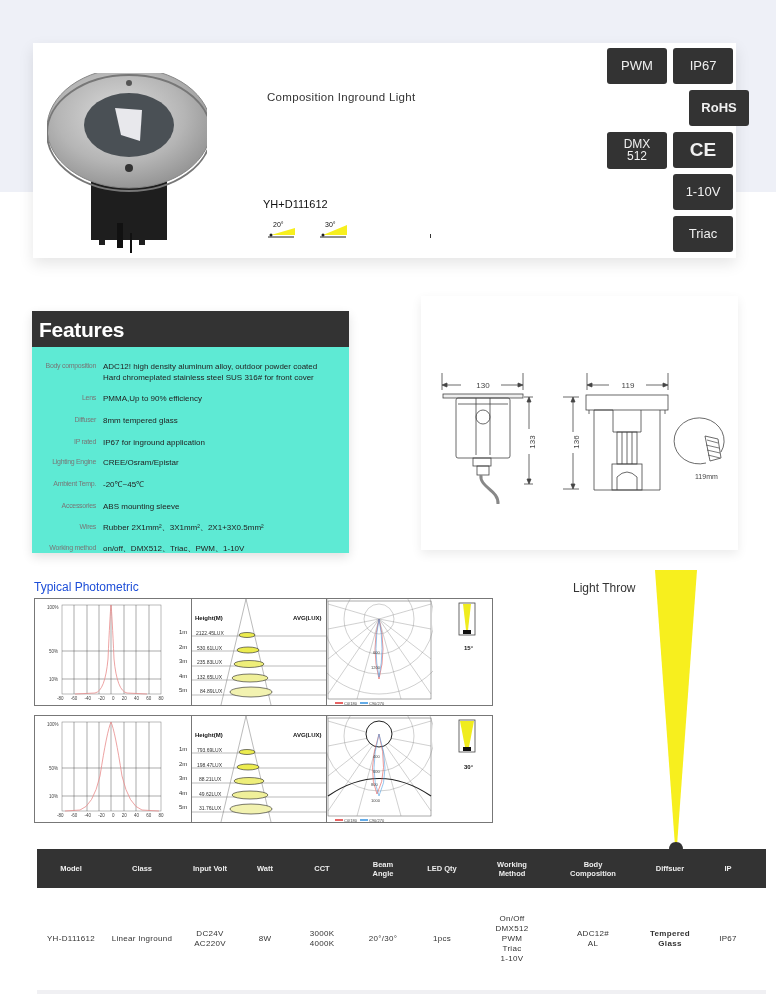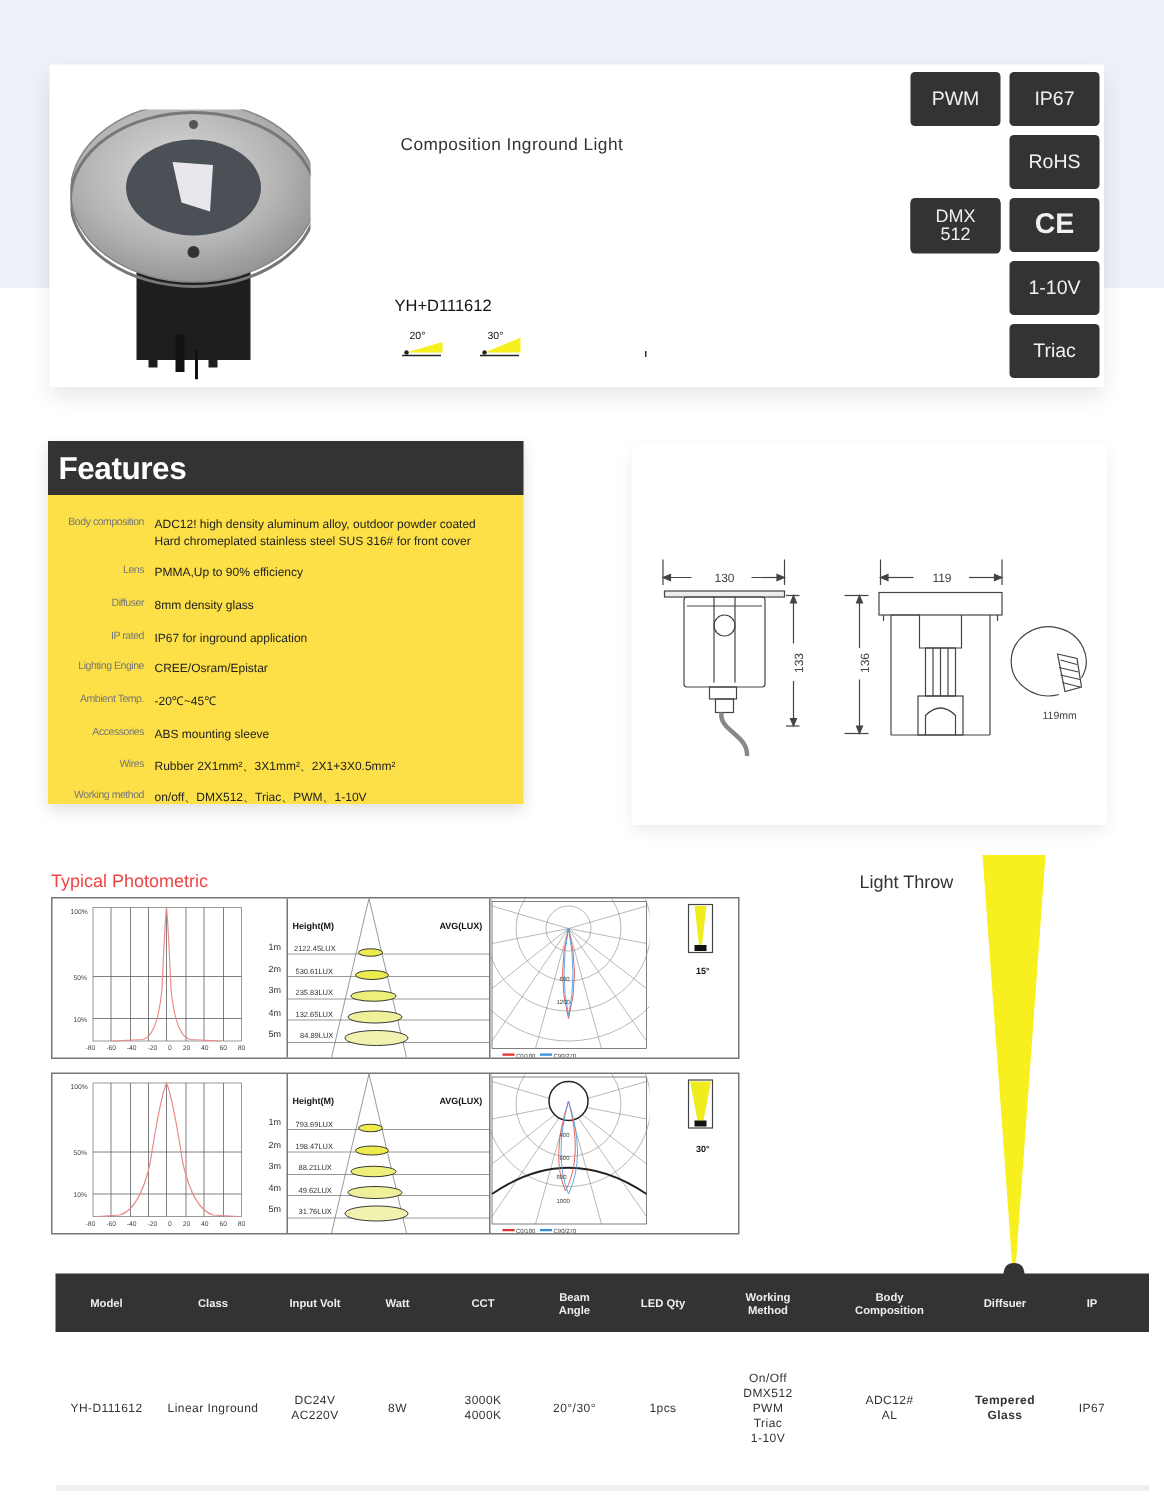--- a/index.html
+++ b/index.html
@@ -40,22 +40,22 @@
       position: absolute; width: 60px; height: 36px; background: #333;
       color: #f0f0f0; border-radius: 3px;
       display: flex; align-items: center; justify-content: center;
       text-align: center; font-size: 13px; line-height: 12px;
       font-family: "Liberation Sans", sans-serif;
     }
     .badge.two-line { font-size: 12px; }
 
     
     .features {
-      position: absolute; left: 32px; top: 294px; width: 317px; height: 242px;
-      background: #fde047; box-shadow: 0 4px 10px rgba(0,0,0,0.12);
+      position: absolute; left: 32px; top: 311px; width: 317px; height: 242px;
+      background: #5eead4; box-shadow: 0 4px 10px rgba(0,0,0,0.12);
     }
     .features-head {
       height: 36px; background: #333; color: #fff;
       font-size: 21px; font-weight: bold; padding: 7px 0 0 7px;
       letter-spacing: -0.3px;
     }
     .feat-row { position: absolute; left: 0; width: 317px; font-size: 8px; }
     .feat-row .k {
       position: absolute; right: 253px; color: #777; font-size: 7px;
       white-space: nowrap; letter-spacing: -0.3px; top: 1px;
@@ -68,21 +68,21 @@
       background: #fff; box-shadow: 0 4px 10px rgba(0,0,0,0.08);
     }
     .dimension-head {
       height: 36px; background: #f1f2f8; color: #333;
       font-size: 21px; font-weight: bold; padding: 5px 0 0 7px;
       letter-spacing: -0.5px;
     }
     .dim-svg { position: absolute; left: 0; top: 36px; }
 
     
-    .photo-title { position: absolute; left: 34px; top: 580px; font-size: 12px; color: #ef4444; }
+    .photo-title { position: absolute; left: 34px; top: 580px; font-size: 12px; color: #1d4ed8; }
     .photo-panel {
       position: absolute; left: 34px; width: 459px; height: 108px;
       border: 1px solid #777; background: #fff;
     }
     .photo-panel .sep { position: absolute; top: 0; width: 1px; height: 106px; background: #777; }
     .lux-label { position: absolute; font-size: 5px; color: #333; }
     .hlabel { position: absolute; font-size: 6px; font-weight: bold; color: #111; }
     .mlabel { position: absolute; font-size: 6px; color: #333; }
     .angle-label { position: absolute; font-size: 6px; font-weight: bold; color: #111; }
 
@@ -147,21 +147,21 @@
       <line x1="1" y1="16" x2="27" y2="16" stroke="#222" stroke-width="1"></line>
       <circle cx="4" cy="14" r="1.5" fill="#222"></circle>
     </svg>
   </div>
   <div class="tick-mark"></div>
 
   <div class="badges">
     <div class="badge" style="left:0;top:0;">PWM</div>
     <div class="badge" style="left:66px;top:0;">IP67</div>
     <div class="badge" style="left:0;top:42px;margin-top:43px;">DALI</div>
-    <div class="badge" style="left:66px;top:42px;">RoHS</div>
+    <div class="badge" style="left:82px;top:42px;font-weight:bold;">RoHS</div>
     <div class="badge two-line" style="left:0;top:84px;white-space:pre-line;">DMX
 512</div>
     <div class="badge" style="left:66px;top:84px;font-size:19px;font-weight:bold;">CE</div>
     <div class="badge" style="left:66px;top:126px;">1-10V</div>
     <div class="badge" style="left:66px;top:168px;">Triac</div>
   </div>
 </div>
 
 <div class="features">
   <div class="features-head">Features</div>
@@ -169,21 +169,21 @@
     <span class="k">Body composition</span>
     <span class="v" style="white-space:pre-line;">ADC12!  high density aluminum alloy, outdoor powder coated
 Hard chromeplated stainless steel SUS 316# for front cover</span>
   </div>
   <div class="feat-row" style="top:82px;">
     <span class="k">Lens</span>
     <span class="v">PMMA,Up to 90% efficiency</span>
   </div>
   <div class="feat-row" style="top:104px;">
     <span class="k">Diffuser</span>
-    <span class="v">8mm density glass</span>
+    <span class="v">8mm tempered glass</span>
   </div>
   <div class="feat-row" style="top:126px;">
     <span class="k">IP rated</span>
     <span class="v">IP67 for inground application</span>
   </div>
   <div class="feat-row" style="top:146px;">
     <span class="k">Lighting Engine</span>
     <span class="v">CREE/Osram/Epistar</span>
   </div>
   <div class="feat-row" style="top:168px;">

